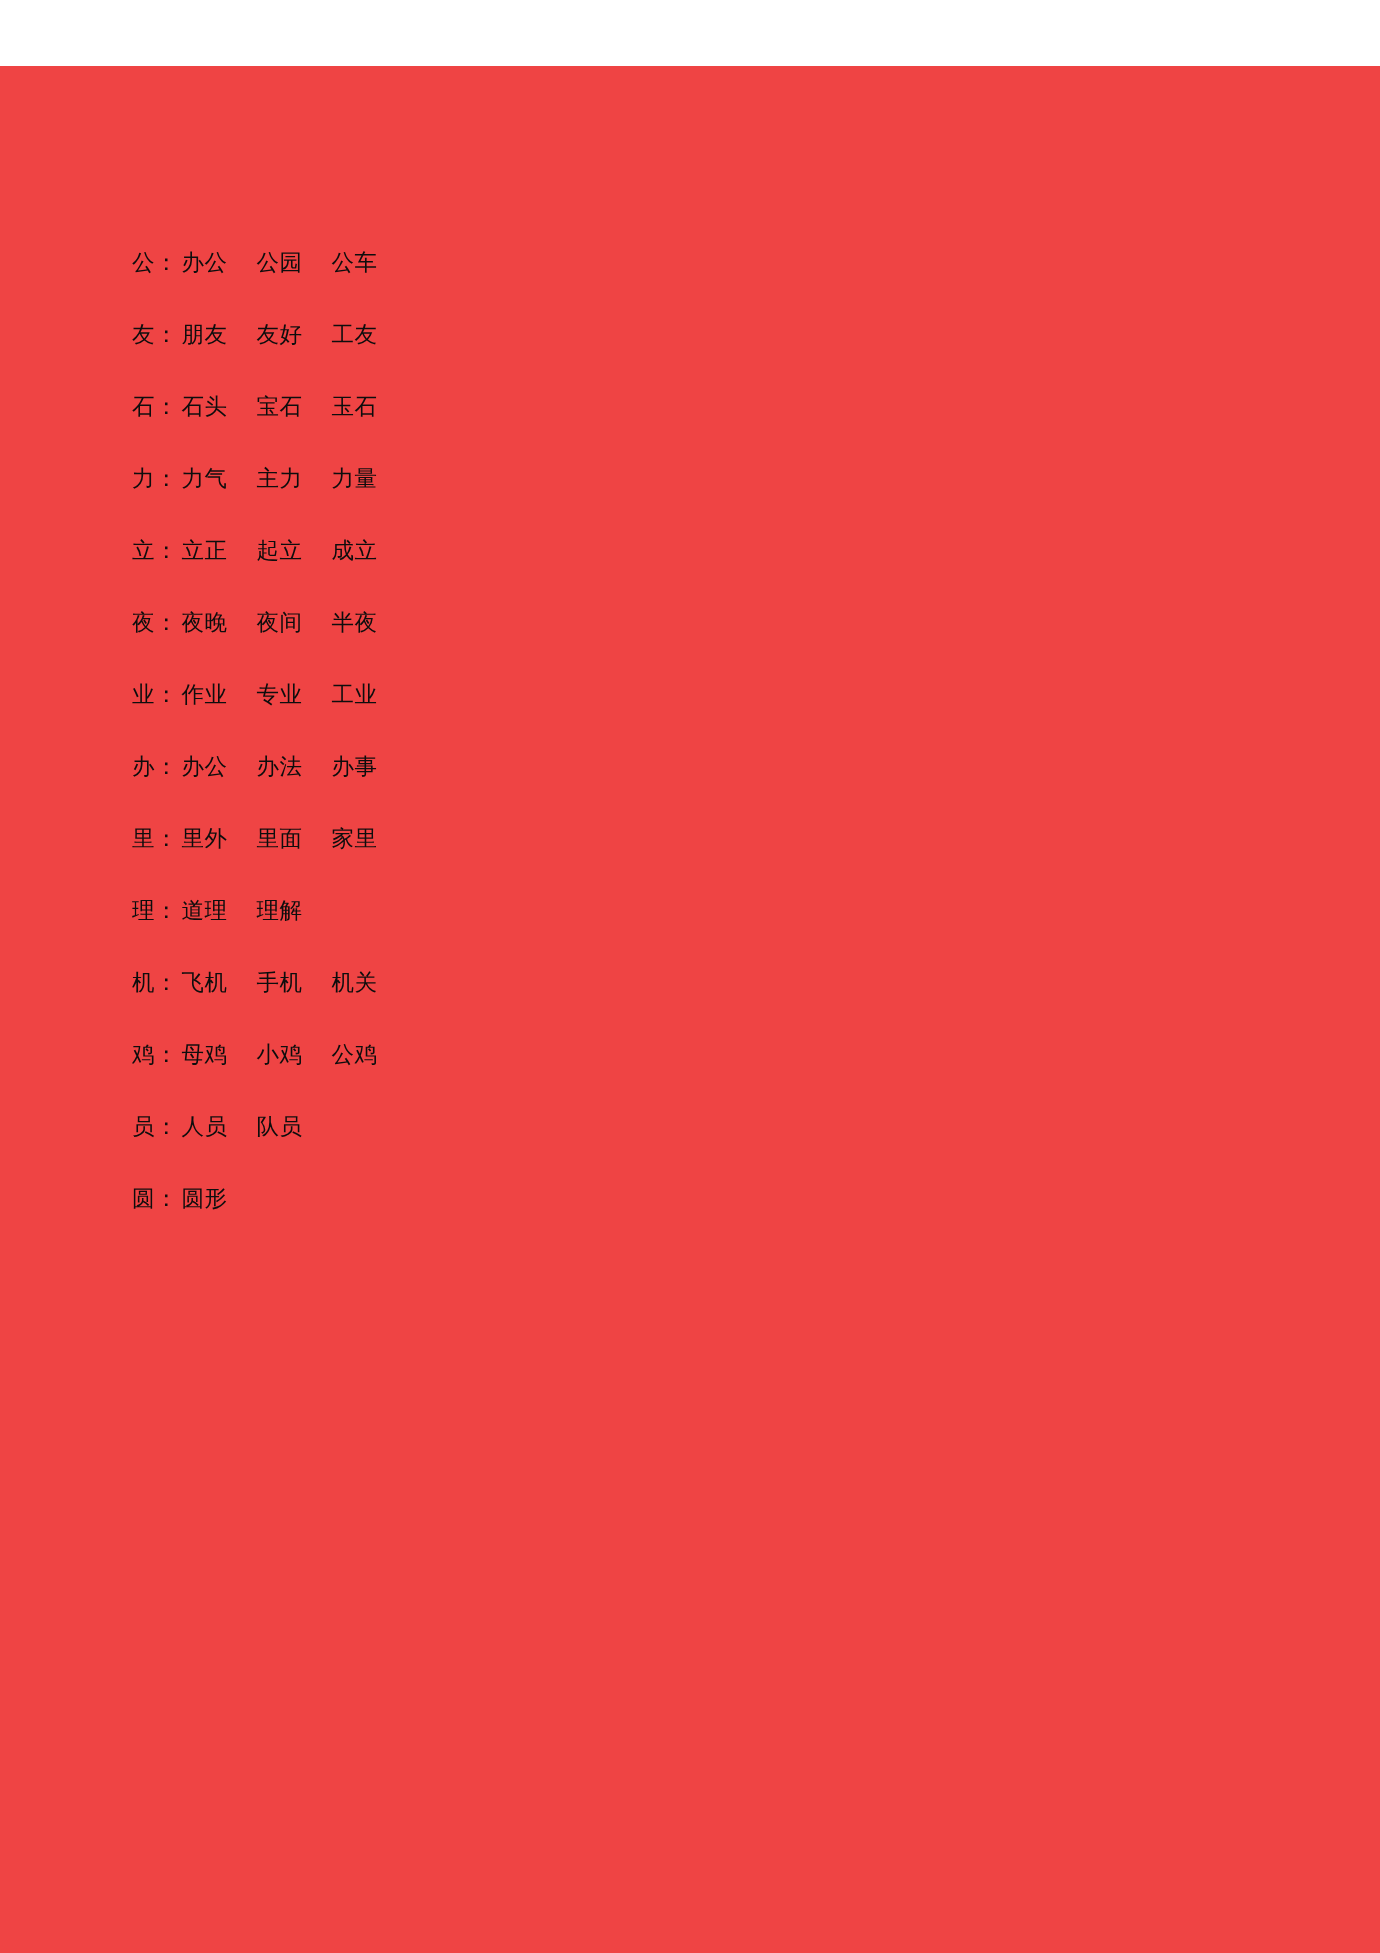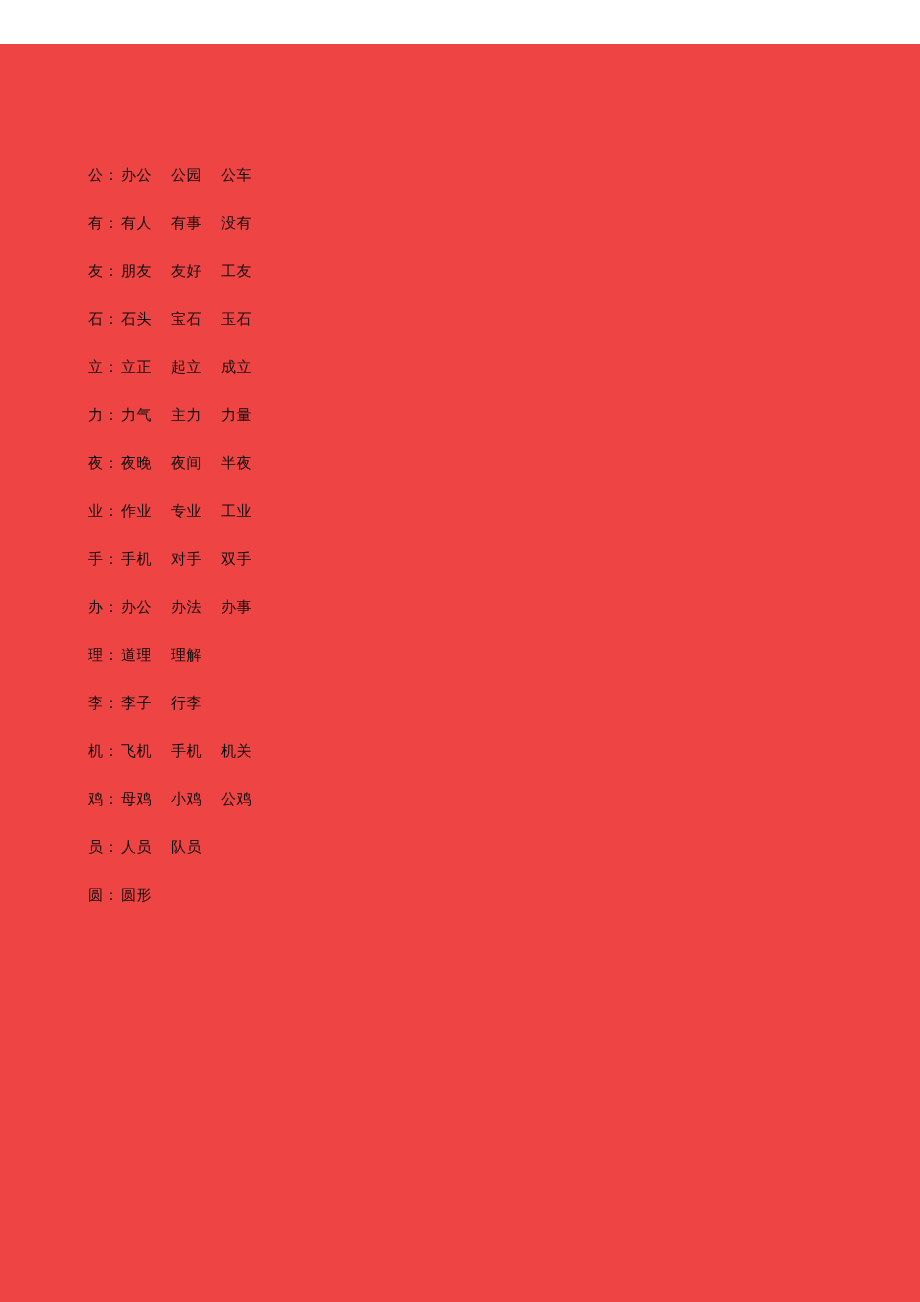--- a/index.html
+++ b/index.html
@@ -52,29 +52,27 @@
   .word:last-child {
     width: auto;
   }
 </style>
 </head>
 <body style="background: rgb(255, 255, 255);">
 
 <div class="page">
   <div class="vocab-list" style="color: rgb(13, 13, 13);">
       <div class="vocab-row"><span class="headword-group"><span class="headword">公</span><span class="colon">：</span></span><span class="word">办公</span><span class="word">公园</span><span class="word">公车</span></div>
-      <div class="vocab-row"><span class="headword-group"><span class="headword">有</span><span class="colon">：</span></span><span class="word">有人</span><span class="word">有事</span><span class="word">没有</span></div>
       <div class="vocab-row"><span class="headword-group"><span class="headword">友</span><span class="colon">：</span></span><span class="word">朋友</span><span class="word">友好</span><span class="word">工友</span></div>
       <div class="vocab-row"><span class="headword-group"><span class="headword">石</span><span class="colon">：</span></span><span class="word">石头</span><span class="word">宝石</span><span class="word">玉石</span></div>
+      <div class="vocab-row"><span class="headword-group"><span class="headword">力</span><span class="colon">：</span></span><span class="word">力气</span><span class="word">主力</span><span class="word">力量</span></div>
       <div class="vocab-row"><span class="headword-group"><span class="headword">立</span><span class="colon">：</span></span><span class="word">立正</span><span class="word">起立</span><span class="word">成立</span></div>
-      <div class="vocab-row"><span class="headword-group"><span class="headword">力</span><span class="colon">：</span></span><span class="word">力气</span><span class="word">主力</span><span class="word">力量</span></div>
       <div class="vocab-row"><span class="headword-group"><span class="headword">夜</span><span class="colon">：</span></span><span class="word">夜晚</span><span class="word">夜间</span><span class="word">半夜</span></div>
       <div class="vocab-row"><span class="headword-group"><span class="headword">业</span><span class="colon">：</span></span><span class="word">作业</span><span class="word">专业</span><span class="word">工业</span></div>
-      <div class="vocab-row"><span class="headword-group"><span class="headword">手</span><span class="colon">：</span></span><span class="word">手机</span><span class="word">对手</span><span class="word">双手</span></div>
       <div class="vocab-row"><span class="headword-group"><span class="headword">办</span><span class="colon">：</span></span><span class="word">办公</span><span class="word">办法</span><span class="word">办事</span></div>
+      <div class="vocab-row"><span class="headword-group"><span class="headword">里</span><span class="colon">：</span></span><span class="word">里外</span><span class="word">里面</span><span class="word">家里</span></div>
       <div class="vocab-row"><span class="headword-group"><span class="headword">理</span><span class="colon">：</span></span><span class="word">道理</span><span class="word">理解</span></div>
-      <div class="vocab-row"><span class="headword-group"><span class="headword">李</span><span class="colon">：</span></span><span class="word">李子</span><span class="word">行李</span></div>
       <div class="vocab-row"><span class="headword-group"><span class="headword">机</span><span class="colon">：</span></span><span class="word">飞机</span><span class="word">手机</span><span class="word">机关</span></div>
       <div class="vocab-row"><span class="headword-group"><span class="headword">鸡</span><span class="colon">：</span></span><span class="word">母鸡</span><span class="word">小鸡</span><span class="word">公鸡</span></div>
       <div class="vocab-row"><span class="headword-group"><span class="headword">员</span><span class="colon">：</span></span><span class="word">人员</span><span class="word">队员</span></div>
       <div class="vocab-row"><span class="headword-group"><span class="headword">圆</span><span class="colon">：</span></span><span class="word">圆形</span></div>
     </div>
 </div>
 
 </body></html>

